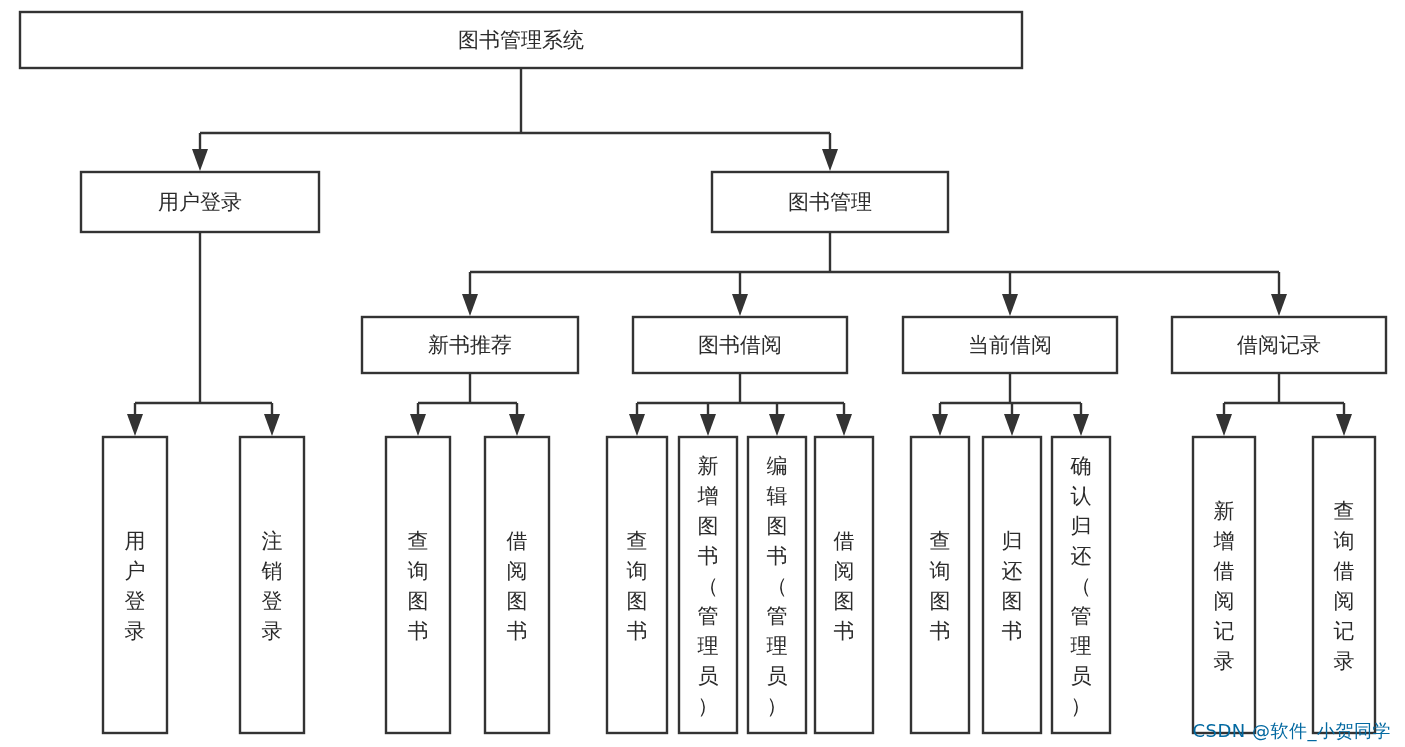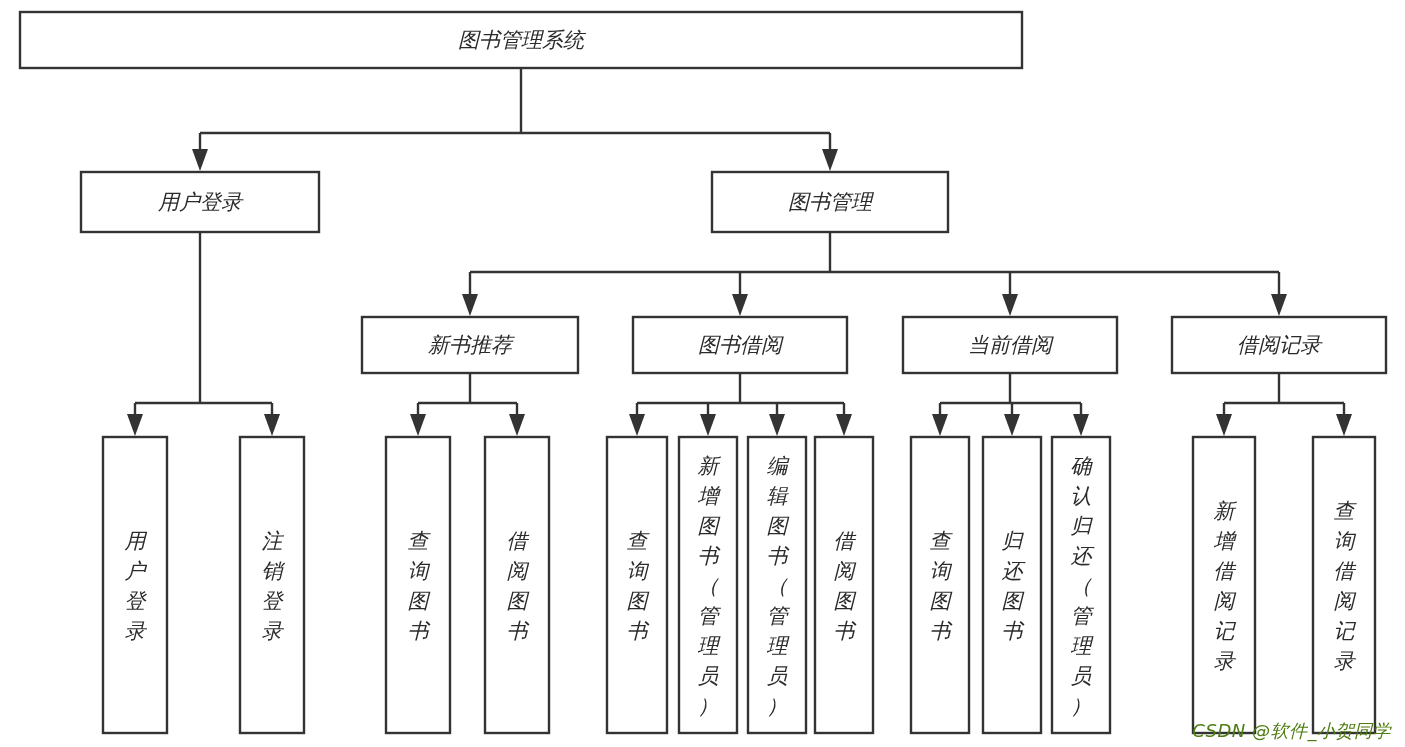--- a/index.html
+++ b/index.html
@@ -11,21 +11,20 @@
     width: 1405px;
     height: 747px;
     font-family: "DejaVu Sans", "Liberation Sans", sans-serif;
     overflow: hidden;
     position: relative;
   }
   #diagram-root {
     position: relative;
     width: 1405px;
     height: 747px;
-    font-style: italic;
   }
   svg#tree-svg {
     position: absolute;
     left: 0;
     top: 0;
     width: 1405px;
     height: 747px;
     display: block;
   }
   .node-box {
@@ -55,21 +54,21 @@
     font-size: 21px;
     fill: #2b2b2b;
     text-anchor: middle;
   }
   .watermark-text {
     position: absolute;
     right: 14px;
     bottom: 4px;
     font-family: "DejaVu Sans", "Liberation Sans", sans-serif;
     font-size: 18px;
-    color: #4d7c0f;
+    color: #0369a1;
     white-space: nowrap;
     letter-spacing: 0.5px;
   }
 </style>
 </head>
 <body>
 
 <div id="diagram-root">
   <svg id="tree-svg" viewBox="0 0 1405 747" preserveAspectRatio="none">
     <g id="edge-layer">

